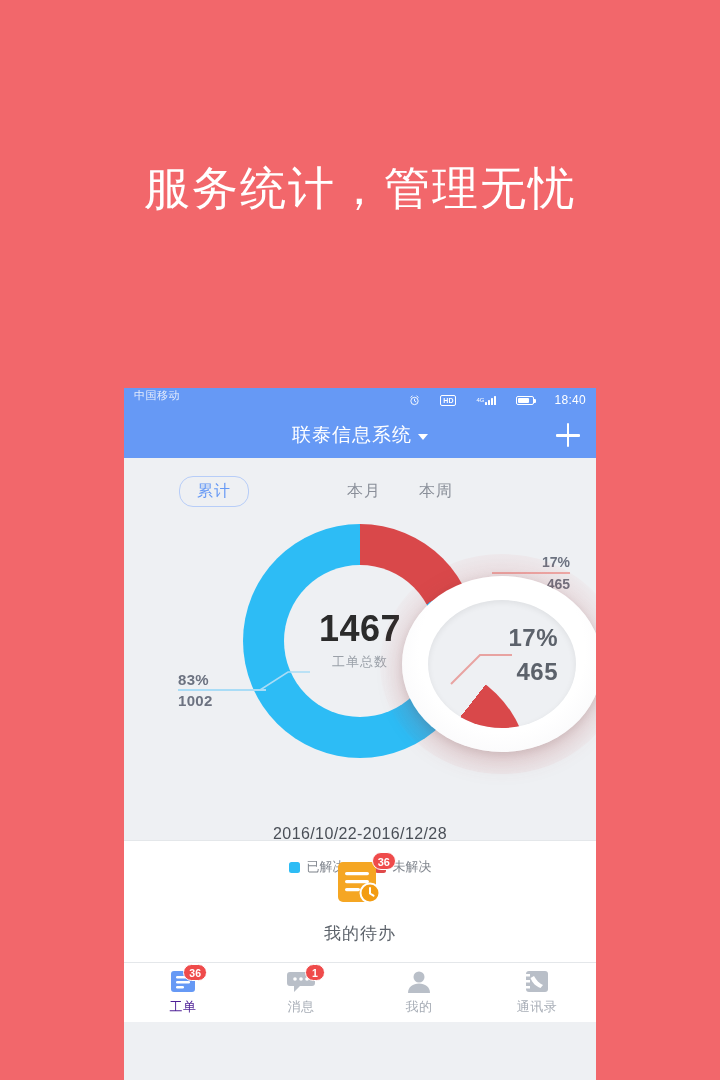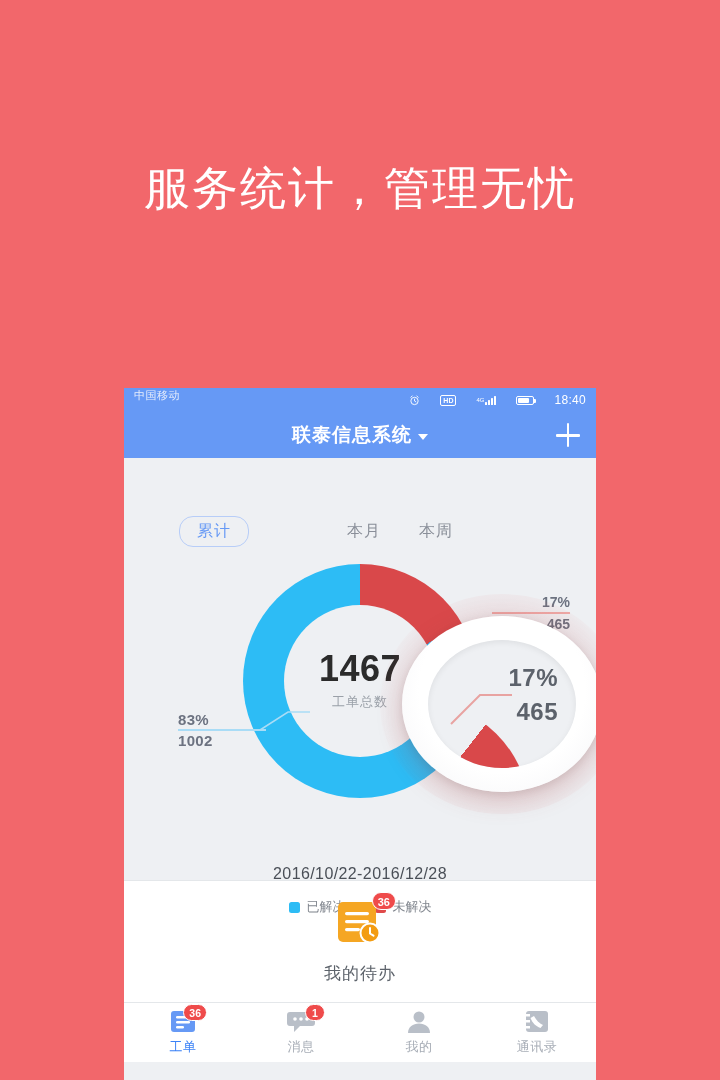--- a/index.html
+++ b/index.html
@@ -66,21 +66,21 @@
   }
   .batt i{ display:block;height:100%;width:78%;background:#fff;border-radius:1px; }
 
   
   .titlebar{
     height:46px; background:#6699f5; position:relative;
     display:flex; align-items:center; justify-content:center;
   }
   .app-title{
     font-size:19px; color:#ffffff; letter-spacing:1px; display:flex;
-    align-items:center; gap:6px;font-weight:bold;
+    align-items:center; gap:6px;
   }
   .caret{
     width:0;height:0;border-left:5px solid transparent;border-right:5px solid transparent;
     border-top:6px solid #ffffff; margin-top:3px;
   }
   .plus{
     position:absolute; right:16px; top:50%; transform:translateY(-50%);
     width:24px; height:24px;
   }
   .plus::before,.plus::after{
@@ -100,21 +100,21 @@
   }
   .tab.active{ color:#ffffff; font-weight:bold; }
   .tab.active::after{
     content:""; position:absolute; left:50%; transform:translateX(-50%);
     bottom:-9px; width:26px; height:3px; background:#ffffff; border-radius:2px;
   }
 
   
   .panel{
     position:relative;
-    height:382px; background:#eef0f3;margin-top:40px;
+    height:382px; background:#eef0f3;
   }
 
   .filters{
     display:flex; align-items:center; padding:18px 0 0 0;
   }
   .filter{
     font-size:16px; color:#8a8f99; letter-spacing:1px;
     width:110px; text-align:center;
   }
   .filter.sel{
@@ -252,21 +252,21 @@
     height:60px; background:#ffffff;
     border-top:1px solid #e4e7ea;
     display:flex;
   }
   .nav-item{
     flex:1; display:flex; flex-direction:column; align-items:center; padding-top:6px;
     position:relative;
   }
   .nav-icon{ position:relative; width:30px; height:26px; }
   .nav-label{ margin-top:3px; font-size:13px; color:#a7adb6; letter-spacing:.5px; }
-  .nav-item.active .nav-label{ color:#3b82f6; }
+  .nav-item.active .nav-label{ color:#4c1d95; }
   .nav-badge{
     position:absolute; right:-9px; top:-5px;
     min-width:20px; height:17px; padding:0 5px;
     background:#ef4b4b; color:#fff; border-radius:9px;
     font-size:10.5px; font-weight:bold; line-height:17px; text-align:center;
     border:1.5px solid #ffffff;
   }
 </style>
 </head>
 <body>

